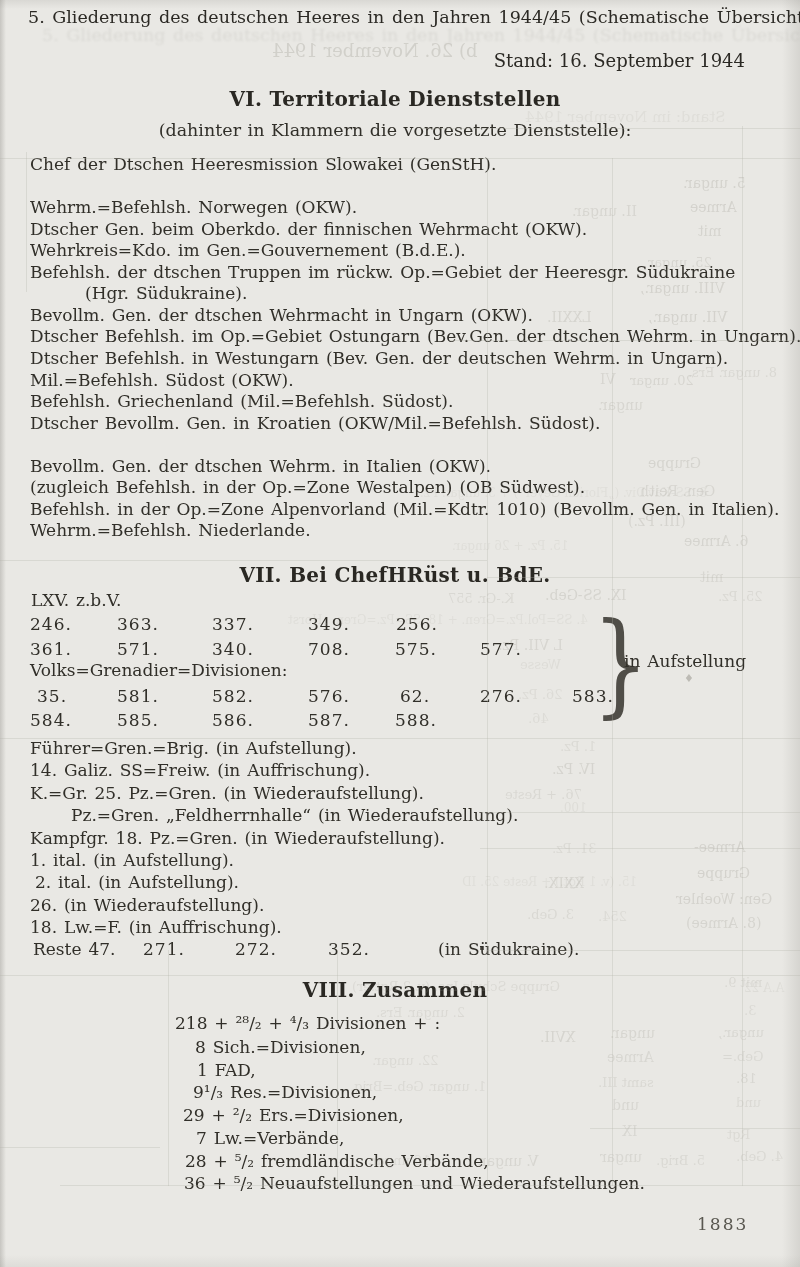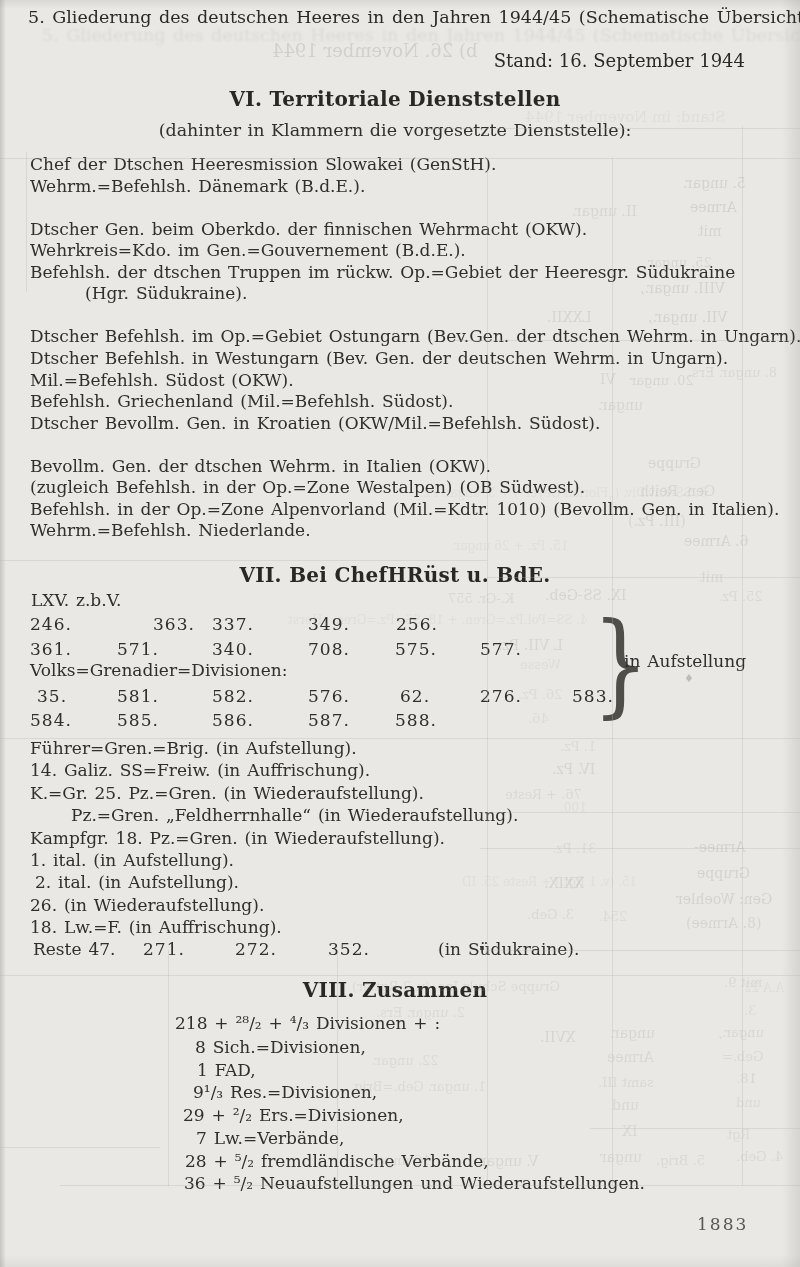--- a/index.html
+++ b/index.html
@@ -51,36 +51,37 @@
   <div class="brace">}</div>
   <div class="t body" style="left:624px;top:653px">in Aufstellung</div>
 
   <div class="t h centered" style="top:980px">VIII. Zusammen</div>
   <div class="t body" style="left:175px;top:1015px">218 + ²⁸/₂ + ⁴/₃ Divisionen + :</div>
 
   <div class="t pagenum">1883</div>
   <div class="dot"></div>
   <div class="diamond">♦</div>
 <div class="t body" style="left: 30px; top: 156px;">Chef der Dtschen Heeresmission Slowakei (GenStH).</div>
-    <div class="t body" style="left: 30px; top: 177.55px;">Wehrm.=Befehlsh. Dänemark (B.d.E.).</div>
+    <div class="t body" style="left: 30px; top: 199.1px;">Wehrm.=Befehlsh. Norwegen (OKW).</div>
     <div class="t body" style="left: 30px; top: 220.65px;">Dtscher Gen. beim Oberkdo. der finnischen Wehrmacht (OKW).</div>
     <div class="t body" style="left: 30px; top: 242.2px;">Wehrkreis=Kdo. im Gen.=Gouvernement (B.d.E.).</div>
     <div class="t body" style="left: 30px; top: 263.75px;">Befehlsh. der dtschen Truppen im rückw. Op.=Gebiet der Heeresgr. Südukraine</div>
     <div class="t body" style="left: 85px; top: 285.3px;">(Hgr. Südukraine).</div>
+    <div class="t body" style="left: 30px; top: 306.85px;">Bevollm. Gen. der dtschen Wehrmacht in Ungarn (OKW).</div>
     <div class="t body" style="left: 30px; top: 349.95px;">Dtscher Befehlsh. in Westungarn (Bev. Gen. der deutschen Wehrm. in Ungarn).</div>
     <div class="t body" style="left: 30px; top: 328.4px;">Dtscher Befehlsh. im Op.=Gebiet Ostungarn (Bev.Gen. der dtschen Wehrm. in Ungarn).</div>
     <div class="t body" style="left: 30px; top: 371.5px;">Mil.=Befehlsh. Südost (OKW).</div>
     <div class="t body" style="left: 30px; top: 393.05px;">Befehlsh. Griechenland (Mil.=Befehlsh. Südost).</div>
     <div class="t body" style="left: 30px; top: 414.6px;">Dtscher Bevollm. Gen. in Kroatien (OKW/Mil.=Befehlsh. Südost).</div>
     <div class="t body" style="left: 30px; top: 457.7px;">Bevollm. Gen. der dtschen Wehrm. in Italien (OKW).</div>
     <div class="t body" style="left: 30px; top: 479.25px;">(zugleich Befehlsh. in der Op.=Zone Westalpen) (OB Südwest).</div>
     <div class="t body" style="left: 30px; top: 500.8px;">Befehlsh. in der Op.=Zone Alpenvorland (Mil.=Kdtr. 1010) (Bevollm. Gen. in Italien).</div>
     <div class="t body" style="left: 30px; top: 522.35px;">Wehrm.=Befehlsh. Niederlande.</div>
     <div class="t num" style="left: 30px; top: 616px;">246.</div>
-    <div class="t num" style="left: 117px; top: 616px; margin-left: 36px;">363.</div>
+    <div class="t num" style="left: 117px; top: 616px;">363.</div>
     <div class="t num" style="left: 212px; top: 616px;">337.</div>
     <div class="t num" style="left: 308px; top: 616px;">349.</div>
     <div class="t num" style="left: 396px; top: 616px;">256.</div>
     <div class="t num" style="left: 30px; top: 641px;">361.</div>
     <div class="t num" style="left: 117px; top: 641px;">571.</div>
     <div class="t num" style="left: 212px; top: 641px;">340.</div>
     <div class="t num" style="left: 308px; top: 641px;">708.</div>
     <div class="t num" style="left: 395px; top: 641px;">575.</div>
     <div class="t num" style="left: 480px; top: 641px;">577.</div>
     <div class="t num" style="left: 37px; top: 688px;">35.</div>

